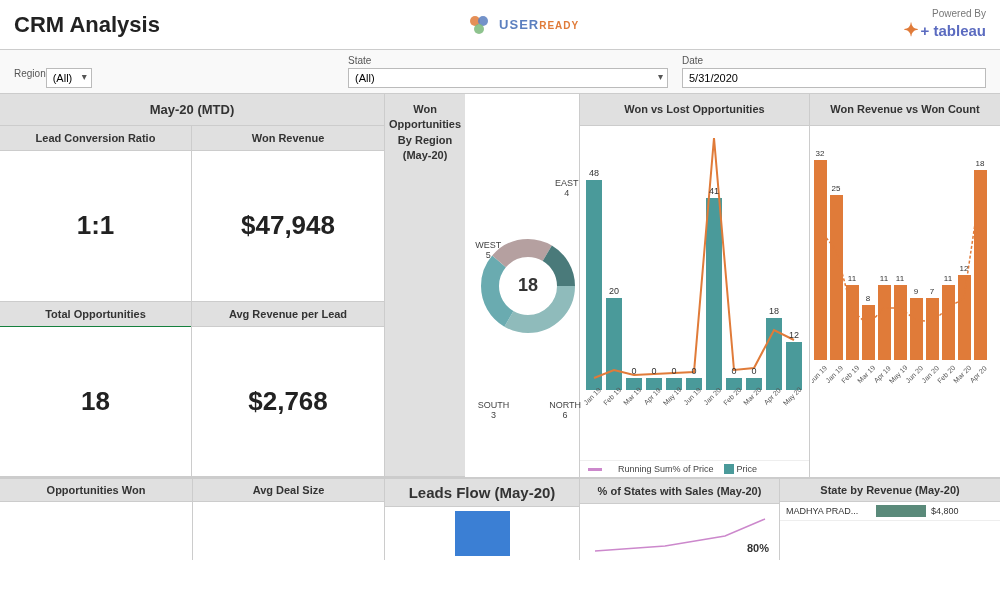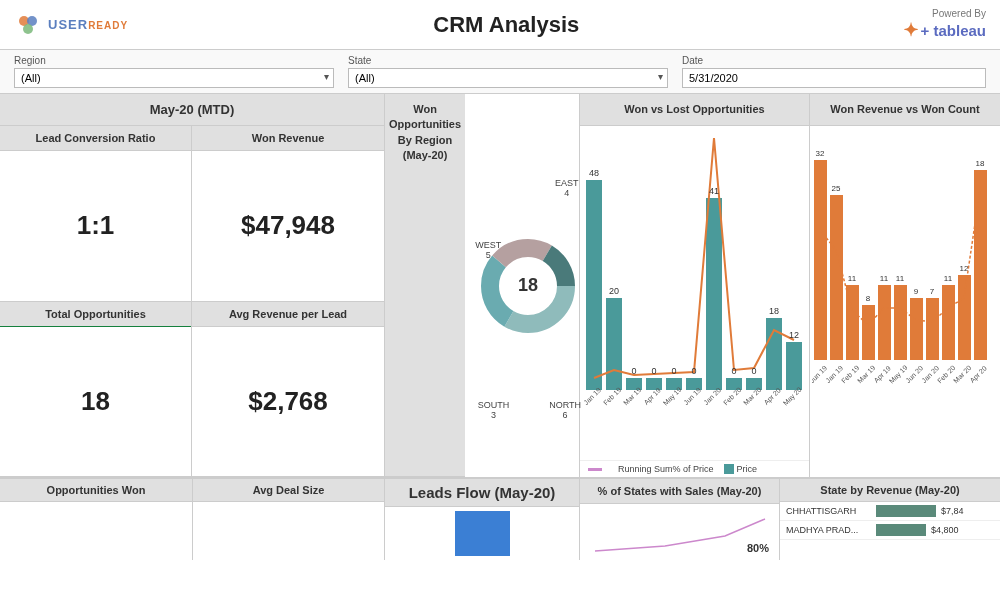--- a/index.html
+++ b/index.html
@@ -2,43 +2,43 @@
 <html><head>
   <meta charset="utf-8">
   <style>
     * { box-sizing: border-box; margin: 0; padding: 0; }
     body { font-family: Arial, sans-serif; background: #fff; width: 1000px; height: 600px; overflow: hidden; font-size: 12px; }
   </style>
 </head>
 <body>
 
 <div style="display:flex; align-items:center; justify-content:space-between; padding:8px 14px; border-bottom:1px solid #ccc; background:#fff;">
+  <div style="font-size:22px;font-weight:bold;color:#222;">CRM Analysis</div>
   <div style="display:flex;align-items:center;gap:6px;">
 
     <svg width="28" height="28" viewBox="0 0 28 28">
       <circle cx="10" cy="10" r="5" fill="#e07b39" opacity="0.85"></circle>
       <circle cx="18" cy="10" r="5" fill="#5b7fbf" opacity="0.85"></circle>
       <circle cx="14" cy="18" r="5" fill="#7ab87a" opacity="0.85"></circle>
     </svg>
     <span style="font-size:13px;font-weight:bold;color:#333;letter-spacing:1px;">
       <span style="color:#5b7fbf;">USER</span><span style="color:#e07b39;font-size:10px;">READY</span>
     </span>
   </div>
-  <div style="font-size:22px;font-weight:bold;color:#222;">CRM Analysis</div>
   <div style="text-align:right;margin-left:19px;">
     <div style="font-size:10px;color:#777;">Powered By</div>
     <div style="display:flex;align-items:center;gap:2px;font-size:15px;font-weight:bold;color:#5b6bc0;">
       <span style="color:#e07b39;font-size:18px;">✦</span>
       <span>+ tableau</span>
     </div>
   </div>
 </div>
 
 <div style="display:flex;align-items:flex-end;gap:14px;padding:5px 14px;border-bottom:1px solid #ccc;background:#f9f9f9;">
-  <div style="display:flex;flex-direction:column;width:320px;">
+  <div style="display:flex;flex-direction:row;width:320px;">
     <label style="font-size:10px;color:#555;margin-bottom:2px;">Region</label>
     <div style="position:relative;">
       <select style="width:100%;border:1px solid #bbb;padding:3px 18px 3px 6px;font-size:11px;background:#fff;appearance:none;-webkit-appearance:none;">
         <option>(All)</option>
       </select>
       <span style="position:absolute;right:5px;top:3px;font-size:10px;color:#555;pointer-events:none;">▾</span>
     </div>
   </div>
   <div style="display:flex;flex-direction:column;width:320px;">
     <label style="font-size:10px;color:#555;margin-bottom:2px;">State</label>
@@ -277,25 +277,20 @@
           <polyline points="10,40 80,35 140,25 180,8" fill="none" stroke="#cc88cc" stroke-width="1.5"></polyline>
         </svg>
         <span style="position:absolute;bottom:6px;right:10px;font-size:11px;font-weight:bold;color:#333;">80%</span>
       </div>
     </div>
 
     <div style="flex:1;display:flex;flex-direction:column;">
       <div style="background:#e0e0e0;text-align:center;font-size:11px;font-weight:bold;padding:5px 4px;border-bottom:1px solid #ccc;color:#333;">State by Revenue (May-20)</div>
       <div style="flex:1;overflow:hidden;">
         <div style="display:flex;align-items:center;padding:3px 6px;gap:5px;border-bottom:1px solid #eee;">
-          <span style="font-size:9px;color:#333;width:85px;white-space:nowrap;overflow:hidden;text-overflow:ellipsis;">CHHATTISGARH</span>
-          <div style="height:12px;width:60px;background:#5a8a7a;"></div>
-          <span style="font-size:9px;color:#333;">$7,84</span>
-        </div>
-        <div style="display:flex;align-items:center;padding:3px 6px;gap:5px;border-bottom:1px solid #eee;">
           <span style="font-size:9px;color:#333;width:85px;white-space:nowrap;overflow:hidden;text-overflow:ellipsis;">MADHYA PRAD...</span>
           <div style="height:12px;width:50px;background:#5a8a7a;"></div>
           <span style="font-size:9px;color:#333;">$4,800</span>
         </div>
       </div>
     </div>
 
   </div>
 </div>
 

